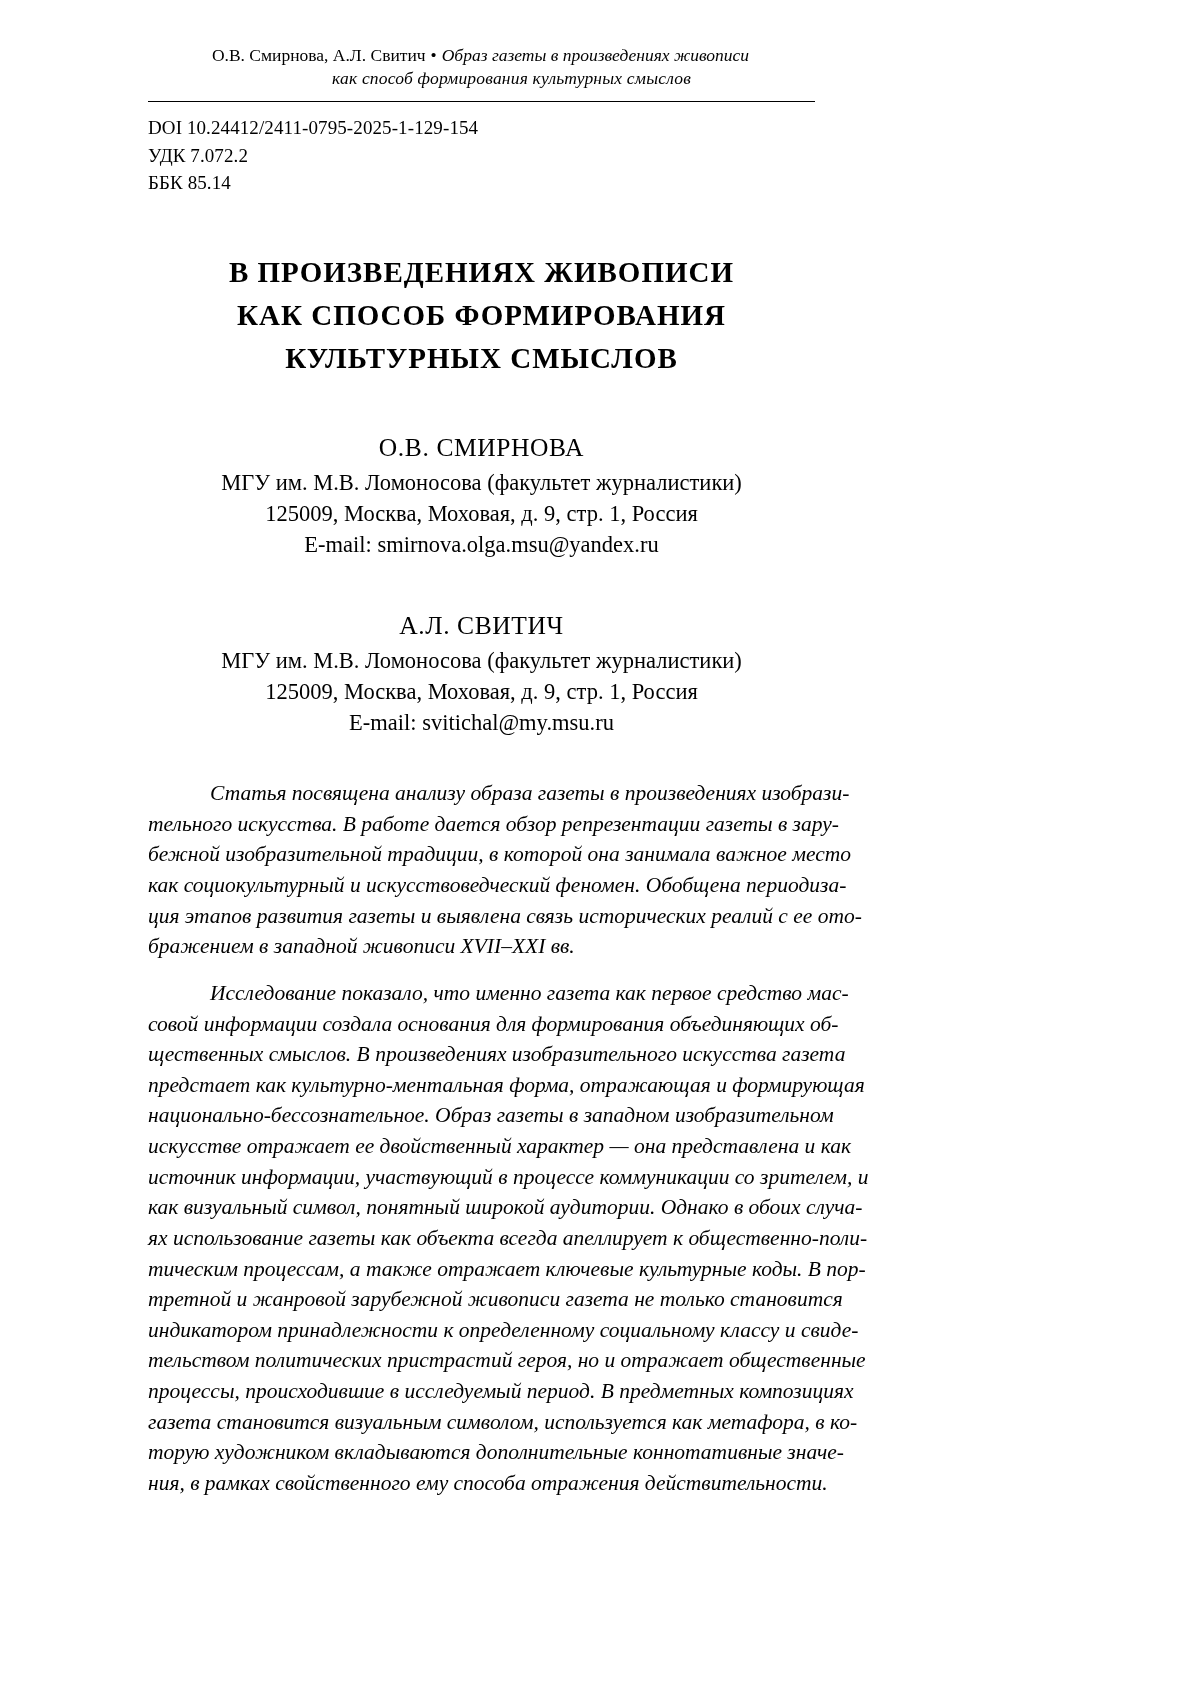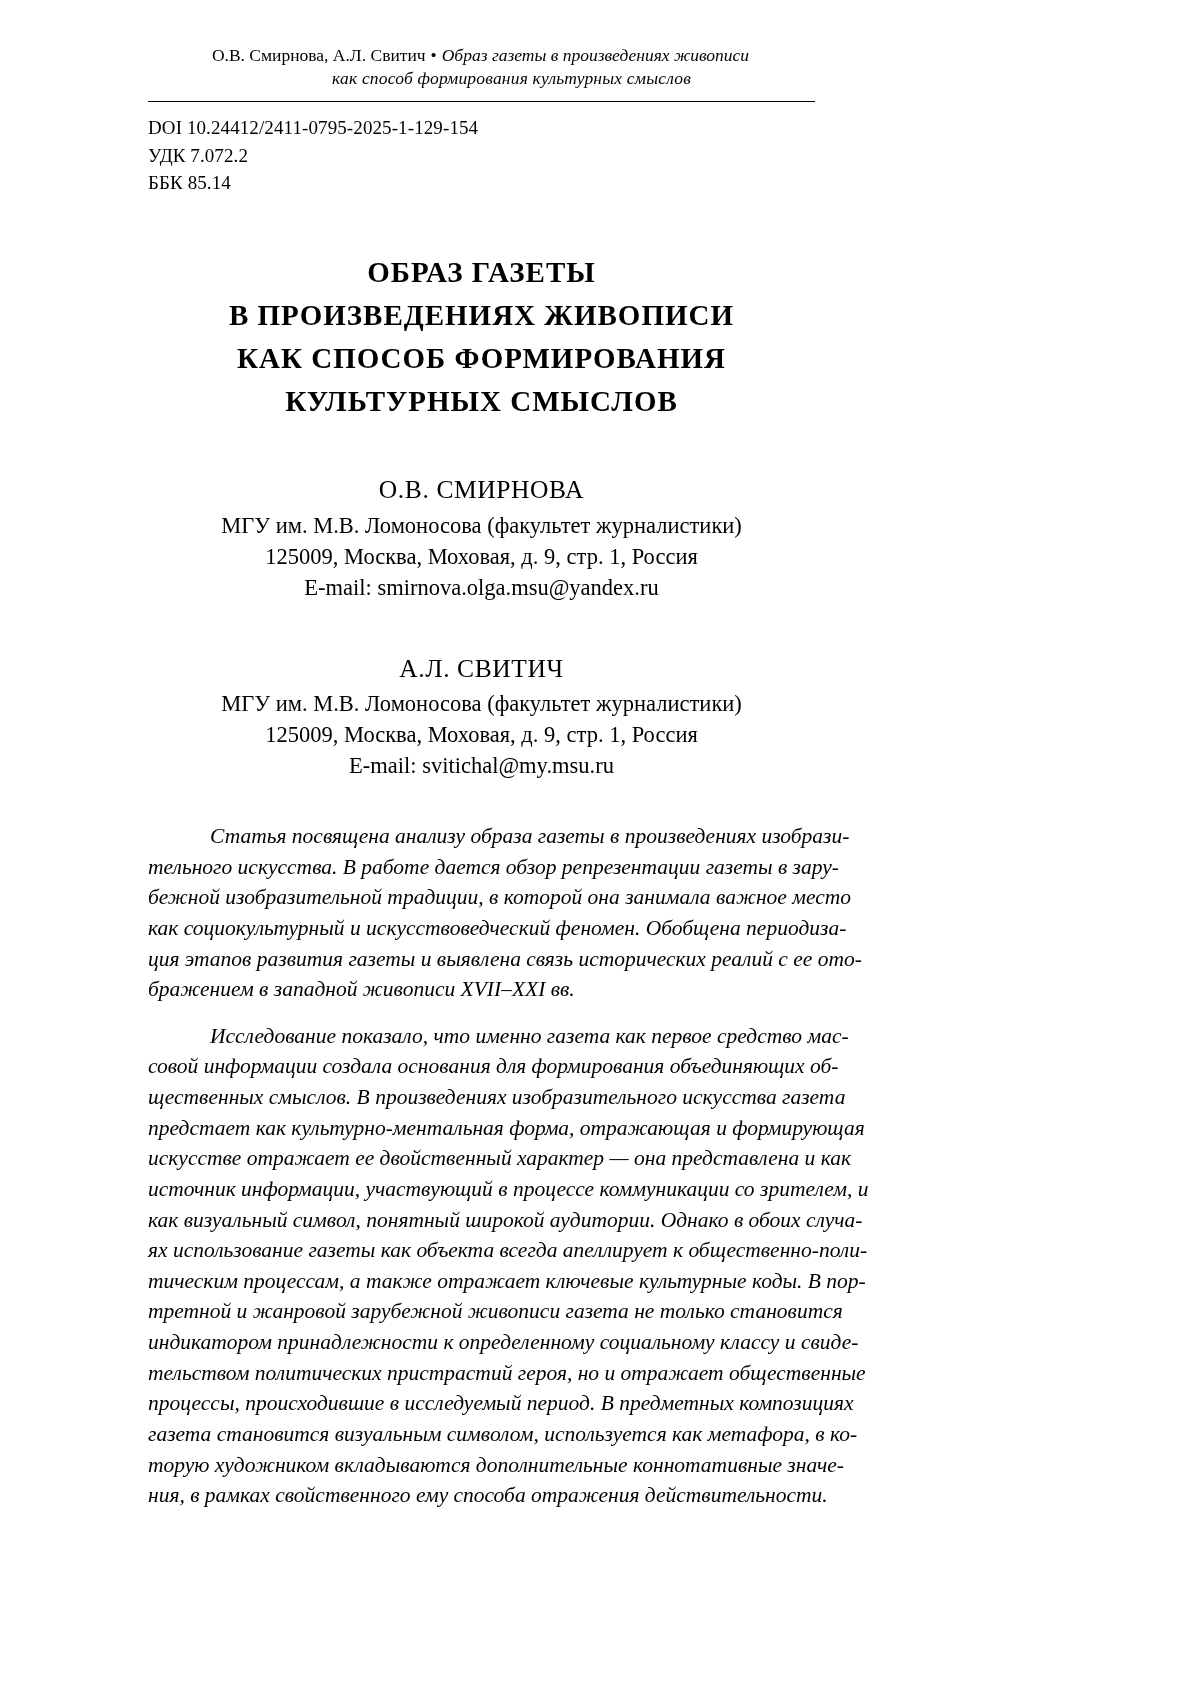--- a/index.html
+++ b/index.html
@@ -143,21 +143,20 @@
   </header>
   <hr class="rule">
 
   <section class="codes">
     <div>DOI 10.24412/2411-0795-2025-1-129-154</div>
     <div>УДК 7.072.2</div>
     <div>ББК 85.14</div>
   </section>
 
   <h1 class="article-title">
-    <span class="t-line">ОБРАЗ  ГАЗЕТЫ</span>
     <span class="t-line">В  ПРОИЗВЕДЕНИЯХ  ЖИВОПИСИ</span>
     <span class="t-line">КАК  СПОСОБ  ФОРМИРОВАНИЯ</span>
     <span class="t-line">КУЛЬТУРНЫХ  СМЫСЛОВ</span>
   </h1>
 
   <section class="authors">
     <div class="author-block">
       <div class="author-line author-name">О.В. СМИРНОВА</div>
       <div class="author-line">МГУ им. М.В. Ломоносова (факультет журналистики)</div>
       <div class="author-line">125009, Москва, Моховая, д. 9, стр. 1, Россия</div>
@@ -178,20 +177,21 @@
       <span class="ab-line">бежной изобразительной традиции, в которой она занимала важное место</span>
       <span class="ab-line">как социокультурный и искусствоведческий феномен. Обобщена периодиза-</span>
       <span class="ab-line">ция этапов развития газеты и выявлена связь исторических реалий с ее ото-</span>
       <span class="ab-line">бражением в западной живописи XVII–XXI вв.</span>
     </p>
     <p style="text-indent:0">
       <span class="ab-line"><span class="ab-indent"></span><span>Исследование показало, что именно газета как первое средство мас-</span></span>
       <span class="ab-line">совой информации создала основания для формирования объединяющих об-</span>
       <span class="ab-line">щественных смыслов. В произведениях изобразительного искусства газета</span>
       <span class="ab-line">предстает как культурно-ментальная форма, отражающая и формирующая</span>
+      <span class="ab-line">национально-бессознательное. Образ газеты в западном изобразительном</span>
       <span class="ab-line">искусстве отражает ее двойственный характер — она представлена и как</span>
       <span class="ab-line">источник информации, участвующий в процессе коммуникации со зрителем, и</span>
       <span class="ab-line">как визуальный символ, понятный широкой аудитории. Однако в обоих случа-</span>
       <span class="ab-line">ях использование газеты как объекта всегда апеллирует к общественно-поли-</span>
       <span class="ab-line">тическим процессам, а также отражает ключевые культурные коды. В пор-</span>
       <span class="ab-line">третной и жанровой зарубежной живописи газета не только становится</span>
       <span class="ab-line">индикатором принадлежности к определенному социальному классу и свиде-</span>
       <span class="ab-line">тельством политических пристрастий героя, но и отражает общественные</span>
       <span class="ab-line">процессы, происходившие в исследуемый период. В предметных композициях</span>
       <span class="ab-line">газета становится визуальным символом, используется как метафора, в ко-</span>

